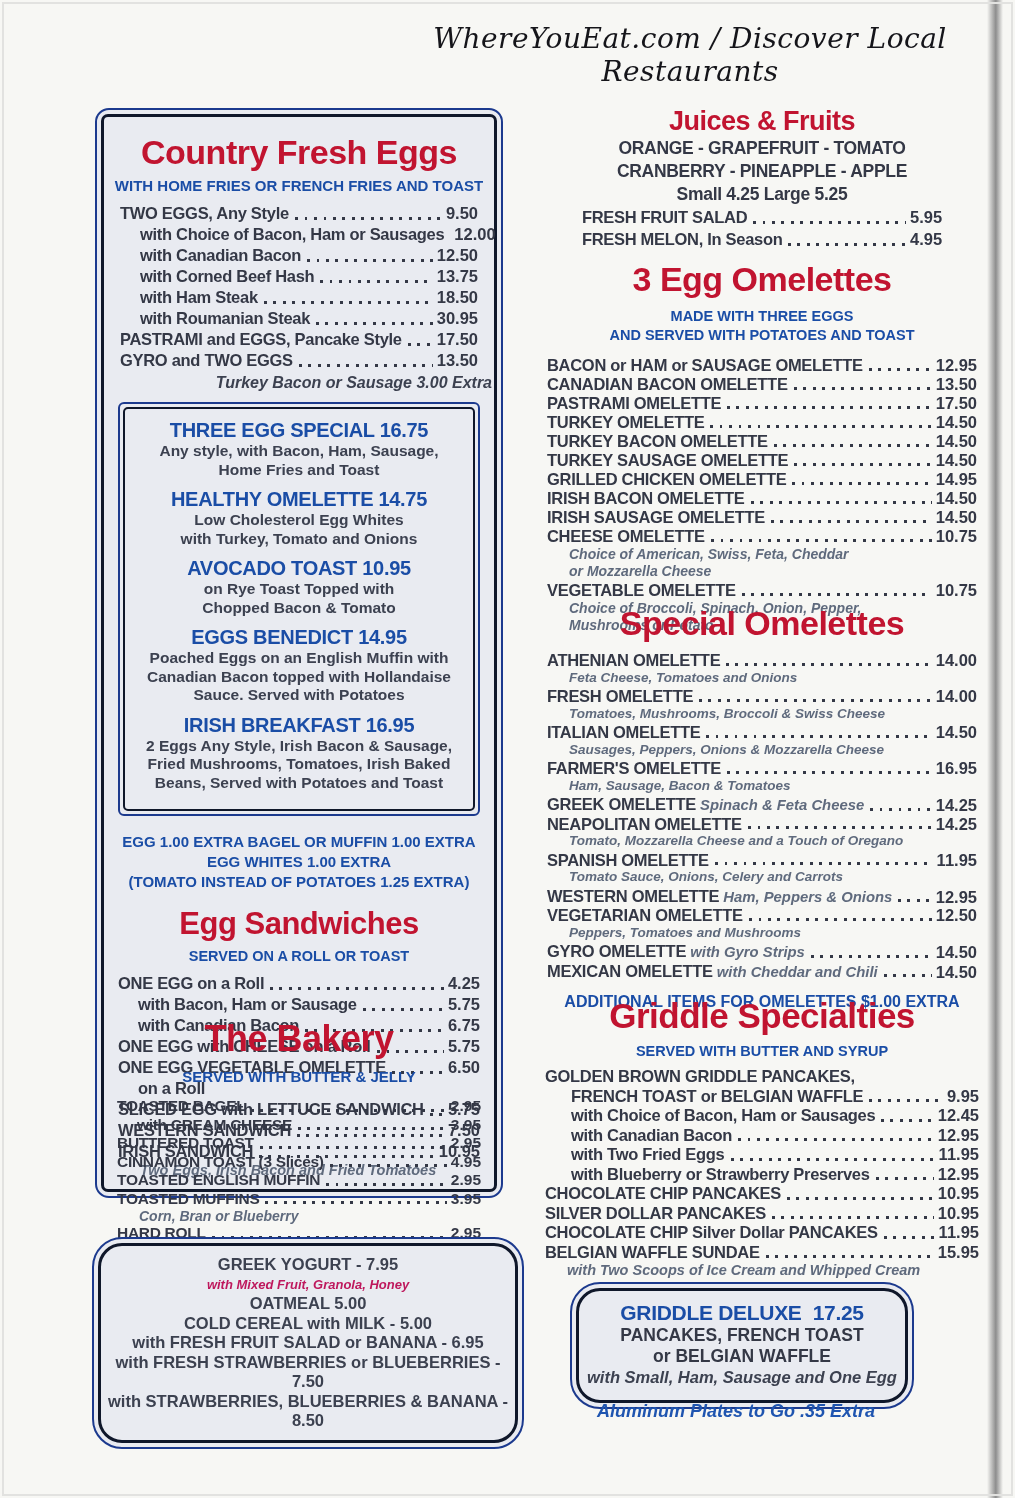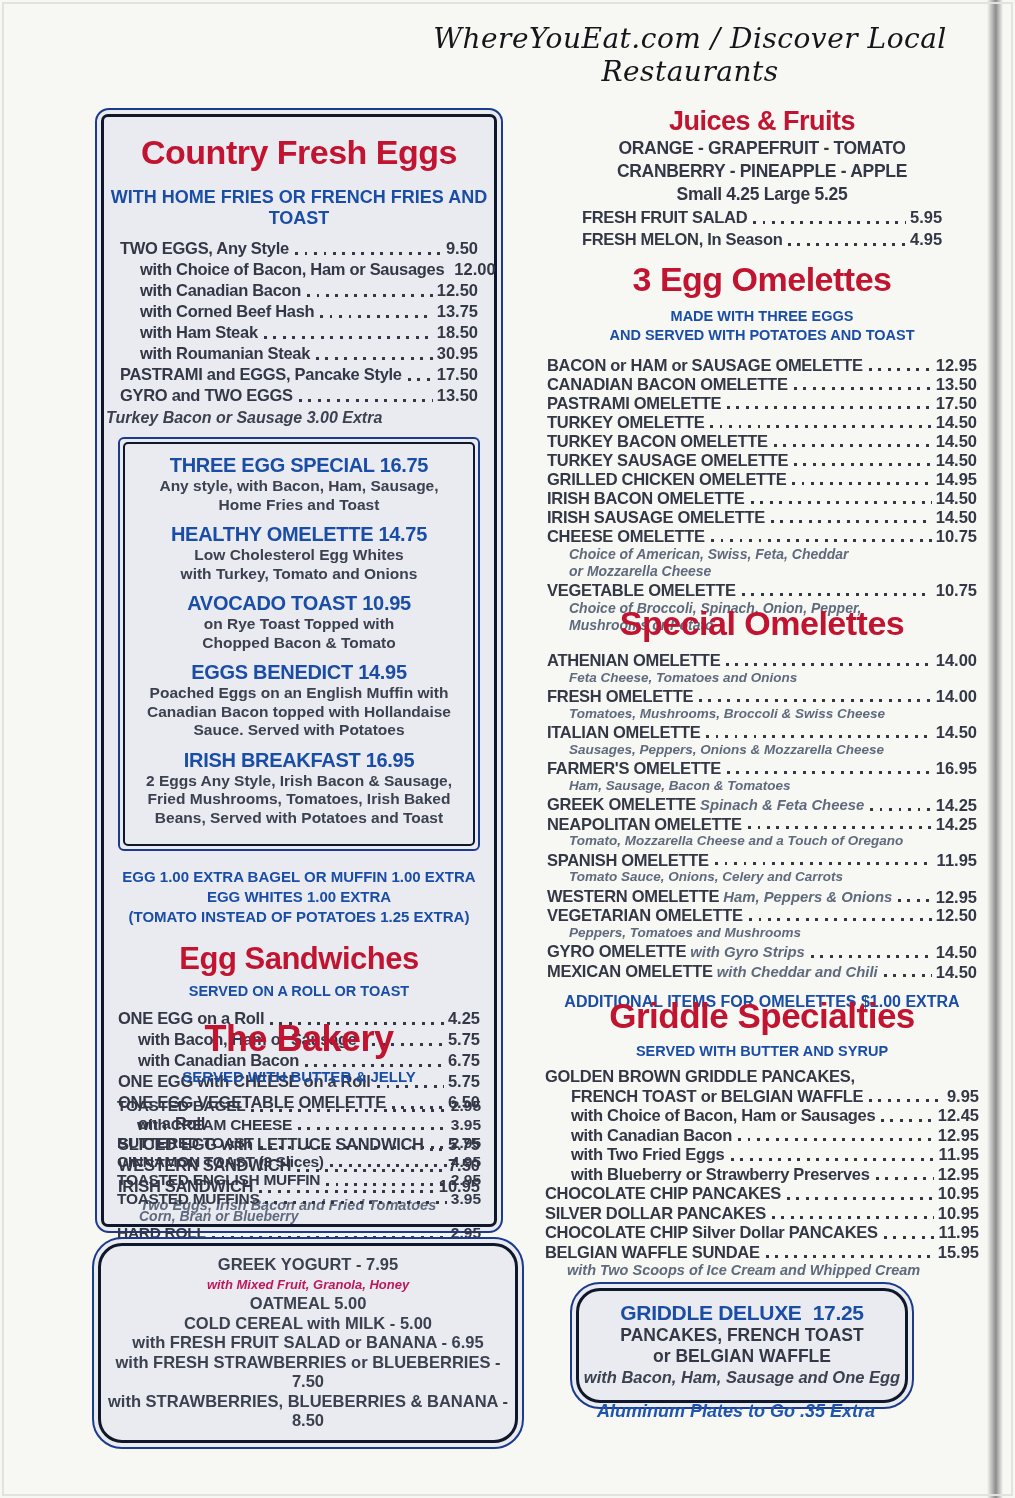--- a/index.html
+++ b/index.html
@@ -41,23 +41,23 @@
     background-image:repeating-linear-gradient(to right,#343846 0 2.6px,transparent 2.6px 9.5px);}
   .mi-price{white-space:nowrap;letter-spacing:0;}
   .mi-pre,.mi-post{font-weight:bold;color:#343846;letter-spacing:-.3px;}
   .mi-post{padding-left:20px;}
   .mi-desc{font-style:italic;color:#5f6a7d;font-weight:bold;padding-left:22px;letter-spacing:0;}
 
   
   .left-box{position:absolute;left:95px;top:108px;width:408px;box-sizing:border-box;}
   .left-box .frame-in{padding:6px 2px 10px;}
   .eggs-title{font-size:34px;margin-top:10px;}
-  .eggs-sub{font-size:18px;margin:15px 0 9px;}
+  .eggs-sub{font-size:15px;margin:5px 0 9px;}
   .eggs-items{padding:0 14px;font-size:16.5px;line-height:21px;}
-  .eggs-note{font-style:italic;font-weight:bold;text-align:left;font-size:16px;color:#3c4150;margin:3px 0 10px;}
+  .eggs-note{font-style:italic;font-weight:bold;text-align:right;font-size:16px;color:#3c4150;margin:3px 0 10px;}
 
   .specials-box{margin:0 12px;}
   .specials-box .frame-in{padding:10px 6px 8px;}
   .sp{margin-bottom:9px;text-align:center;}
   .sp-name{color:#1a4da6;font-weight:bold;font-size:20px;line-height:23px;letter-spacing:-.3px;}
   .sp-desc{color:#3c4150;font-weight:bold;font-size:15.5px;line-height:18.5px;}
 
   .extras{font-size:15px;line-height:20px;color:#1a4da6;font-weight:bold;text-align:center;margin:16px 0 4px;}
   .sand-title{font-size:31px;margin-top:14px;}
   .sand-sub{font-size:14.5px;margin:6px 0 9px;}
@@ -634,20 +634,20 @@
     </div>
   <div class="griddle-note">BANANA  2.00 EXTRA</div>
 </div>
 
 <div class="deluxe-box frame round">
   <div class="frame-in">
     <div class="deluxe-name"><span>GRIDDLE DELUXE</span>&nbsp;&nbsp;<span>17.25</span></div>
     <div class="deluxe-lines">
         <div>PANCAKES, FRENCH TOAST</div>
         <div>or BELGIAN WAFFLE</div>
-        <div class="italic">with Bacon, Ham, Sausage and One Egg</div>
+        <div class="italic">with Small, Ham, Sausage and One Egg</div>
       </div>
   </div>
 </div>
 
 <div class="outgoing">
     <div>Aluminum Plates to Go  .35 Extra</div>
   </div>
 
 </body></html>

